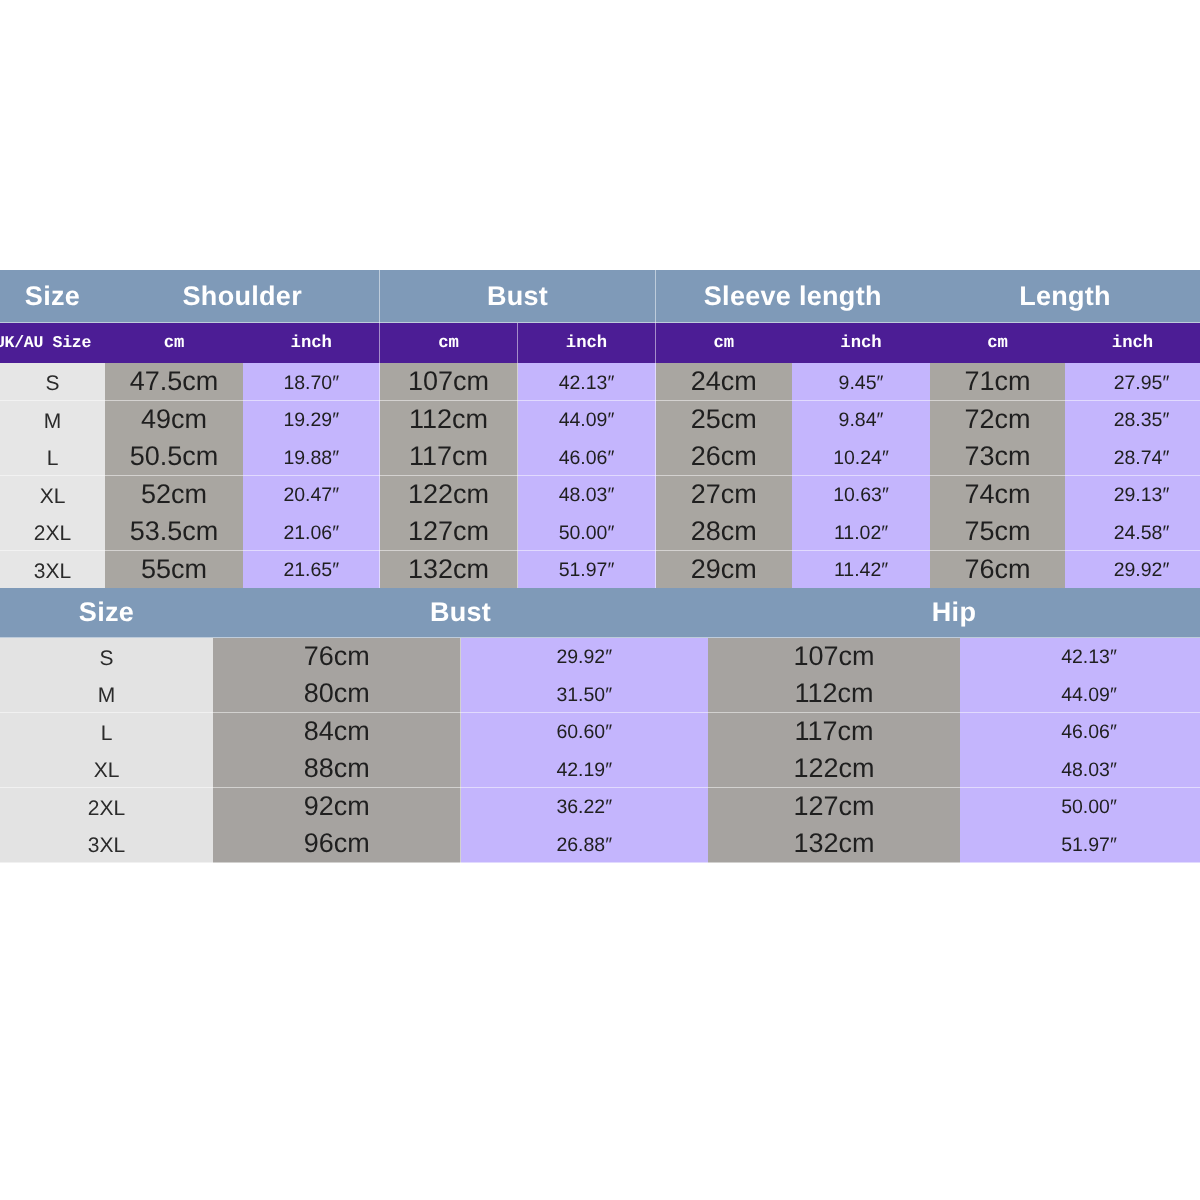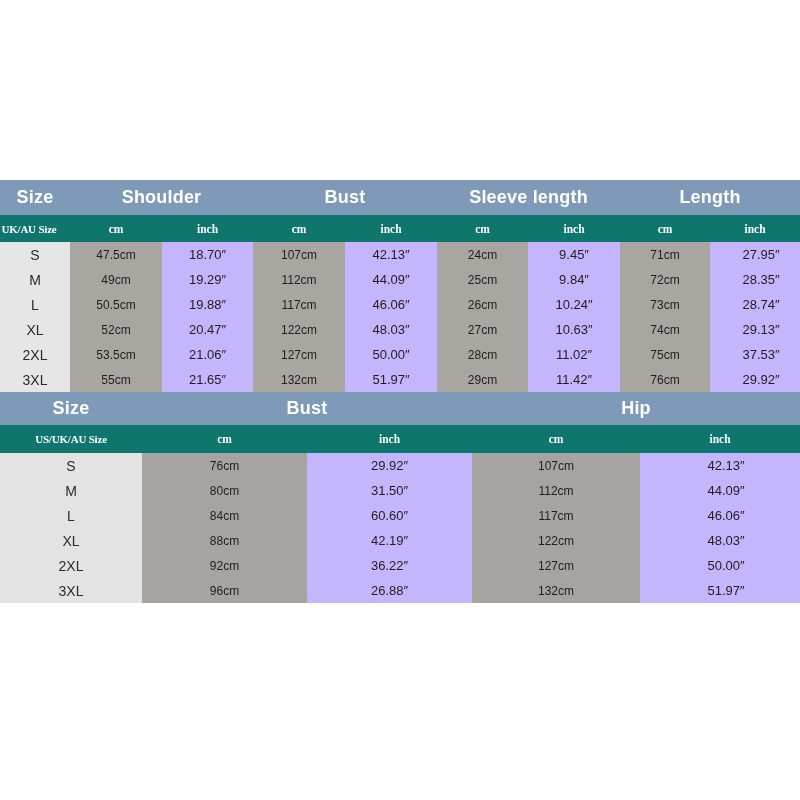--- a/index.html
+++ b/index.html
@@ -58,23 +58,23 @@
     font-size: 18px;
     font-weight: bold;
     border-right: 2px solid #ffffff;
     border-bottom: 2px solid #ffffff;
     letter-spacing: 0.2px;
   }
   .hdr-group.last { border-right: 0; }
 
   .hdr-sub {
     height: 27px;
-    background: #0f766e;
+    background: #4c1d95;
     color: #ffffff;
-    font-family: Liberation Serif, serif;
+    font-family: Liberation Mono, monospace;
     font-size: 11.5px;
     font-weight: bold;
     border-right: 2px solid #ffffff;
     border-bottom: 2px solid #ffffff;
   }
   .hdr-sub.last { border-right: 0; }
 
   .hdr-sub.size-label {
     font-size: 11px;
     letter-spacing: -0.2px;
@@ -91,21 +91,21 @@
     background: #e6e6e6;
     color: #2b2b2b;
     font-size: 14px;
     border-bottom: 2px solid #ffffff;
     border-right: 2px solid #ffffff;
   }
   .cell-cm {
     height: 25px;
     background: #a9a6a1;
     color: #1f1f1f;
-    font-size: 12px;
+    font-size: 18px;
     border-bottom: 2px solid #ffffff;
     border-right: 2px solid #ffffff;
   }
   .cell-inch {
     height: 25px;
     background: #c4b5fd;
     color: #1f1f1f;
     font-size: 13px;
     border-bottom: 2px solid #ffffff;
     border-right: 2px solid #ffffff;
@@ -203,21 +203,21 @@
         </tr>
         <tr>
           <td class="cell-size">2XL</td>
           <td class="cell-cm">53.5cm</td>
           <td class="cell-inch">21.06″</td>
           <td class="cell-cm">127cm</td>
           <td class="cell-inch">50.00″</td>
           <td class="cell-cm">28cm</td>
           <td class="cell-inch">11.02″</td>
           <td class="cell-cm">75cm</td>
-          <td class="cell-inch last">37.53″</td>
+          <td class="cell-inch last">24.58″</td>
         </tr>
         <tr>
           <td class="cell-size">3XL</td>
           <td class="cell-cm">55cm</td>
           <td class="cell-inch">21.65″</td>
           <td class="cell-cm">132cm</td>
           <td class="cell-inch">51.97″</td>
           <td class="cell-cm">29cm</td>
           <td class="cell-inch">11.42″</td>
           <td class="cell-cm">76cm</td>
@@ -233,27 +233,20 @@
           <col style="width:165px">
         <col style="width:168px">
           <col style="width:160px">
       </colgroup>
       <thead>
         <tr>
           <th class="hdr-group">Size</th>
           <th class="hdr-group" colspan="2">Bust</th>
           <th class="hdr-group last" colspan="2">Hip</th>
         </tr>
-        <tr>
-          <th class="hdr-sub size-label">US/UK/AU Size</th>
-          <th class="hdr-sub">cm</th>
-          <th class="hdr-sub">inch</th>
-          <th class="hdr-sub">cm</th>
-          <th class="hdr-sub last">inch</th>
-        </tr>
       </thead>
       <tbody>
         <tr>
           <td class="cell-size">S</td>
           <td class="cell-cm">76cm</td>
           <td class="cell-inch">29.92″</td>
           <td class="cell-cm">107cm</td>
           <td class="cell-inch last">42.13″</td>
         </tr>
         <tr>

